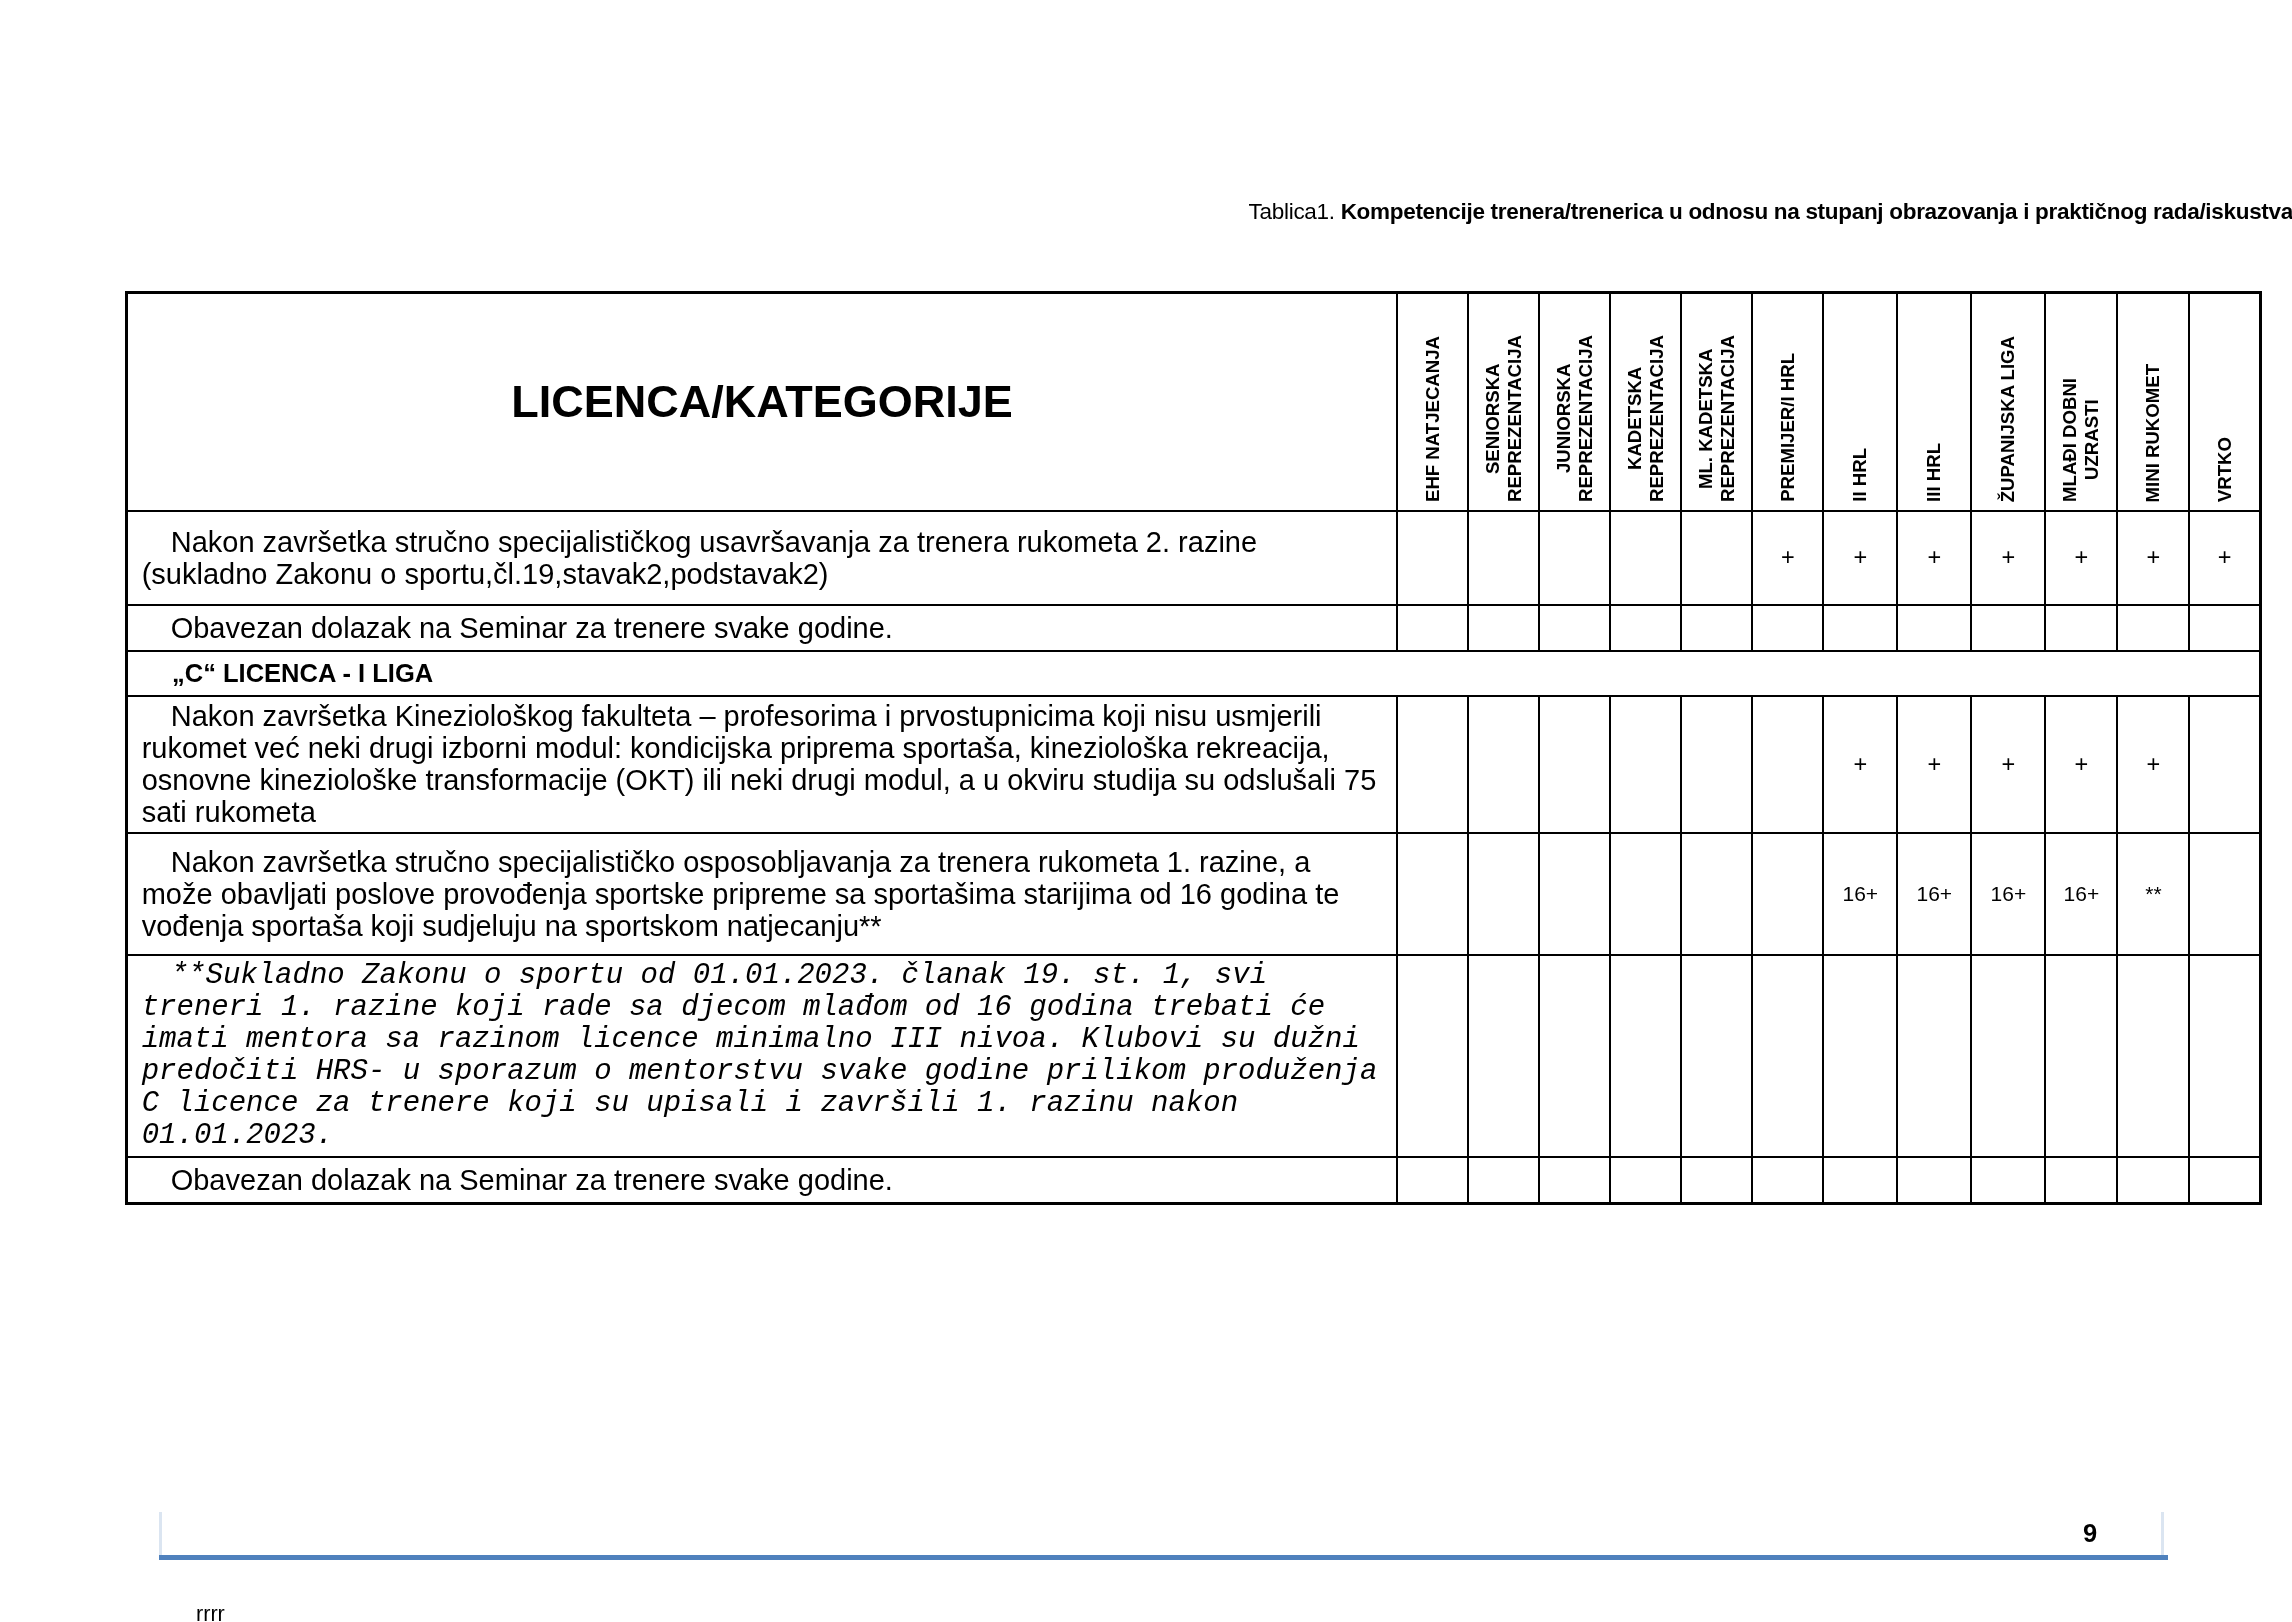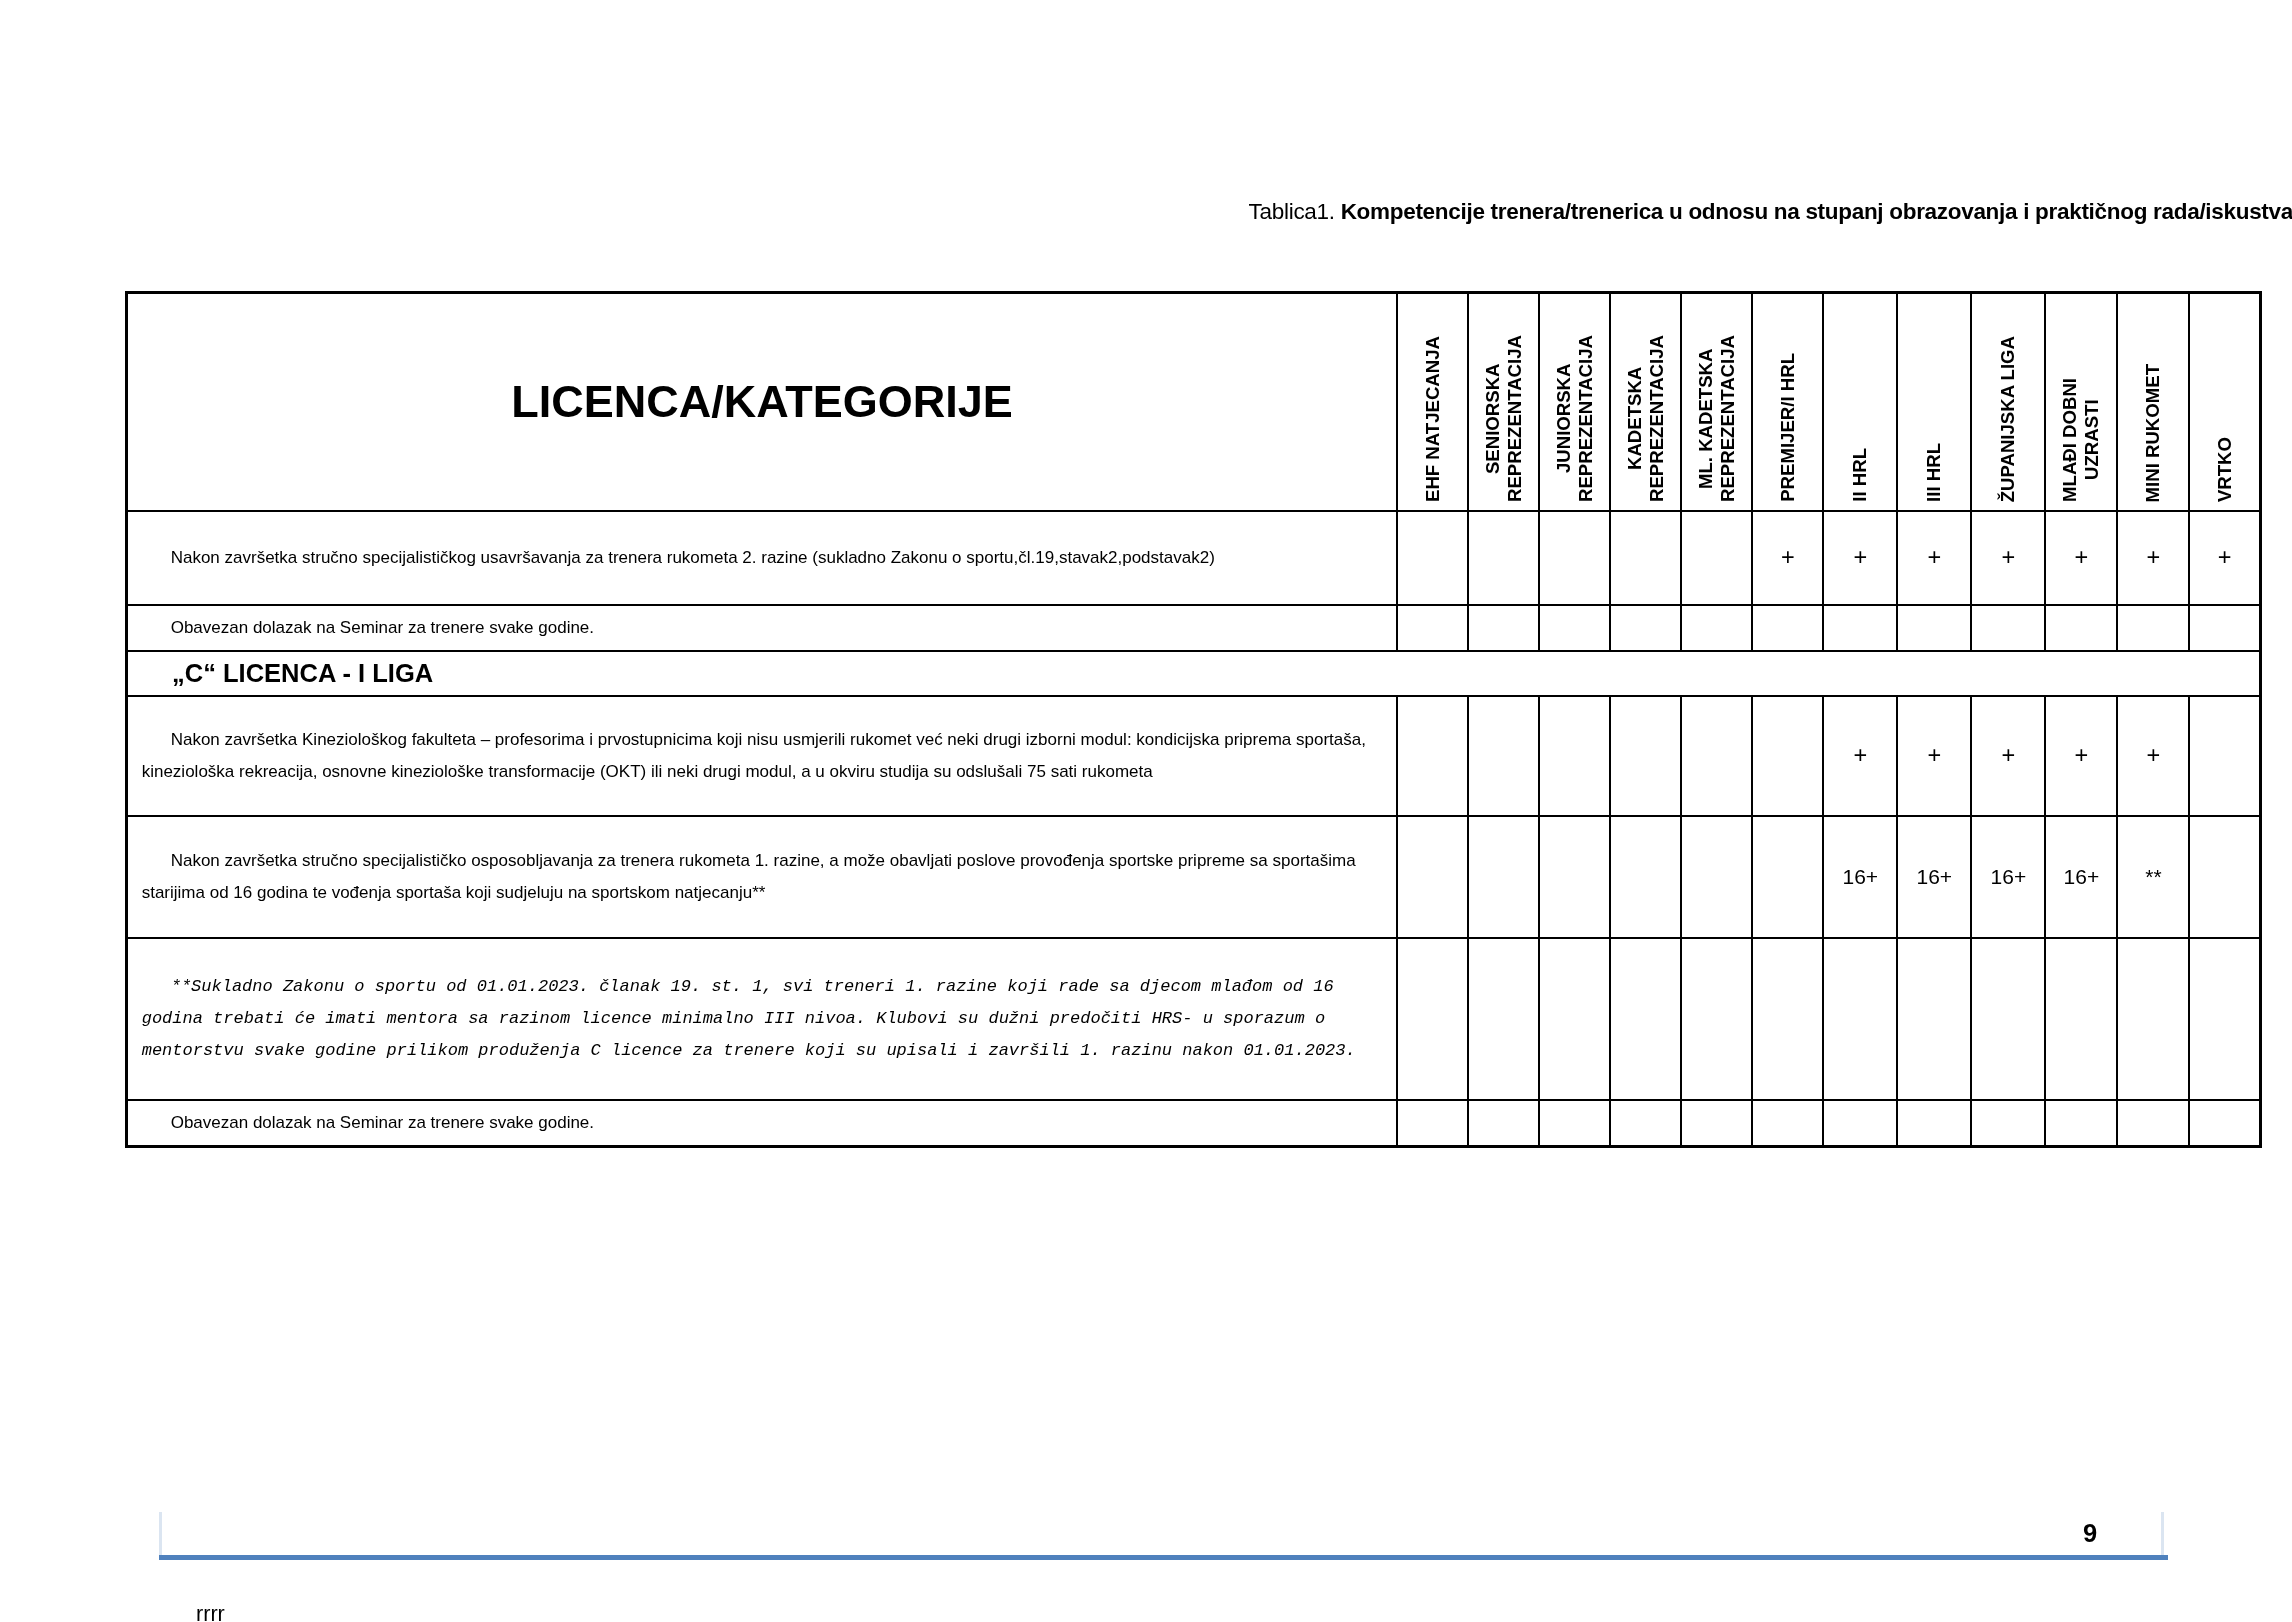--- a/index.html
+++ b/index.html
@@ -40,21 +40,21 @@
     writing-mode: vertical-rl;
     font-weight: bold; font-size: 18.6px; line-height: 21.6px;
     text-align: center; white-space: pre-line;
     max-height: 202px;
   }
   .section td {
     height: 43px; font-weight: bold; font-size: 25.5px; padding-left: 44px !important;
     font-family: "Liberation Sans Narrow", "Liberation Sans", sans-serif;
   }
   .desc-cell {
-    font-size: 17px; line-height: 32px; padding: 3.9px 7.8px 3.9px 13.7px !important;
+    font-size: 29px; line-height: 32px; padding: 3.9px 7.8px 3.9px 13.7px !important;
     text-indent: 29px;
   }
   .desc-cell.italic { font-style: italic; }
   .mark {
     text-align: center; font-size: 23.5px;
   }
   .mark.small { font-size: 21px; }
   .r1 td { height: 84px; }
   .r2 td { height: 36px; }
   .r3 td { height: 111px; }

